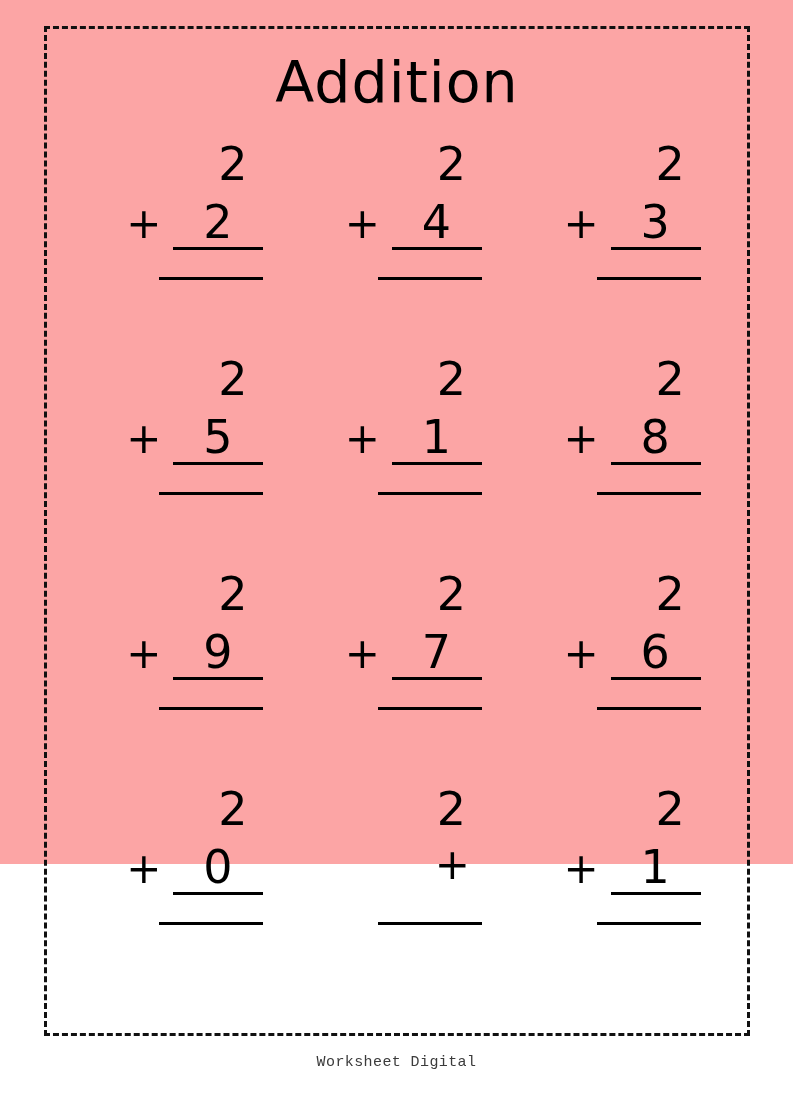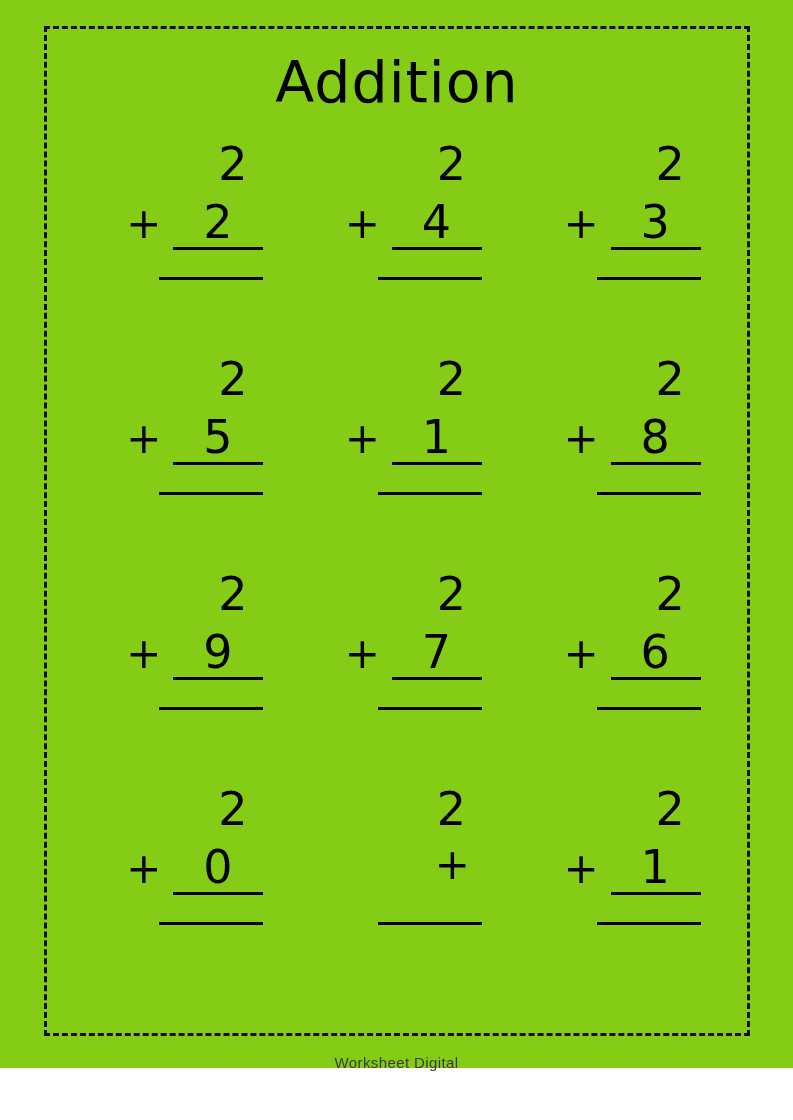--- a/index.html
+++ b/index.html
@@ -10,22 +10,22 @@
   body {
     width: 793px;
     height: 1120px;
     font-family: "DejaVu Sans", sans-serif;
     color: #000000;
     overflow: hidden;
   }
   .page {
     position: relative;
     width: 793px;
-    height: 1068px;
-    background: #84cc16;
+    height: 864px;
+    background: #fca5a5;
     box-sizing: border-box;
   }
   .sheet-border {
     position: absolute;
     left: 44px;
     top: 26px;
     width: 706px;
     height: 1010px;
     border: 3px dashed #111111;
     box-sizing: border-box;
@@ -117,21 +117,21 @@
     width: 104px;
     height: 0;
     border-bottom: 3px solid #000000;
   }
   .footer-credit {
     position: absolute;
     left: 0;
     top: 1054px;
     width: 793px;
     text-align: center;
-    font-family: Liberation Sans, sans-serif;
+    font-family: Liberation Mono, monospace;
     font-size: 15px;
     color: #3b3b3b;
     letter-spacing: 0.4px;
   }
 </style>
 </head>
 <body>
 
 <div class="page">
 

